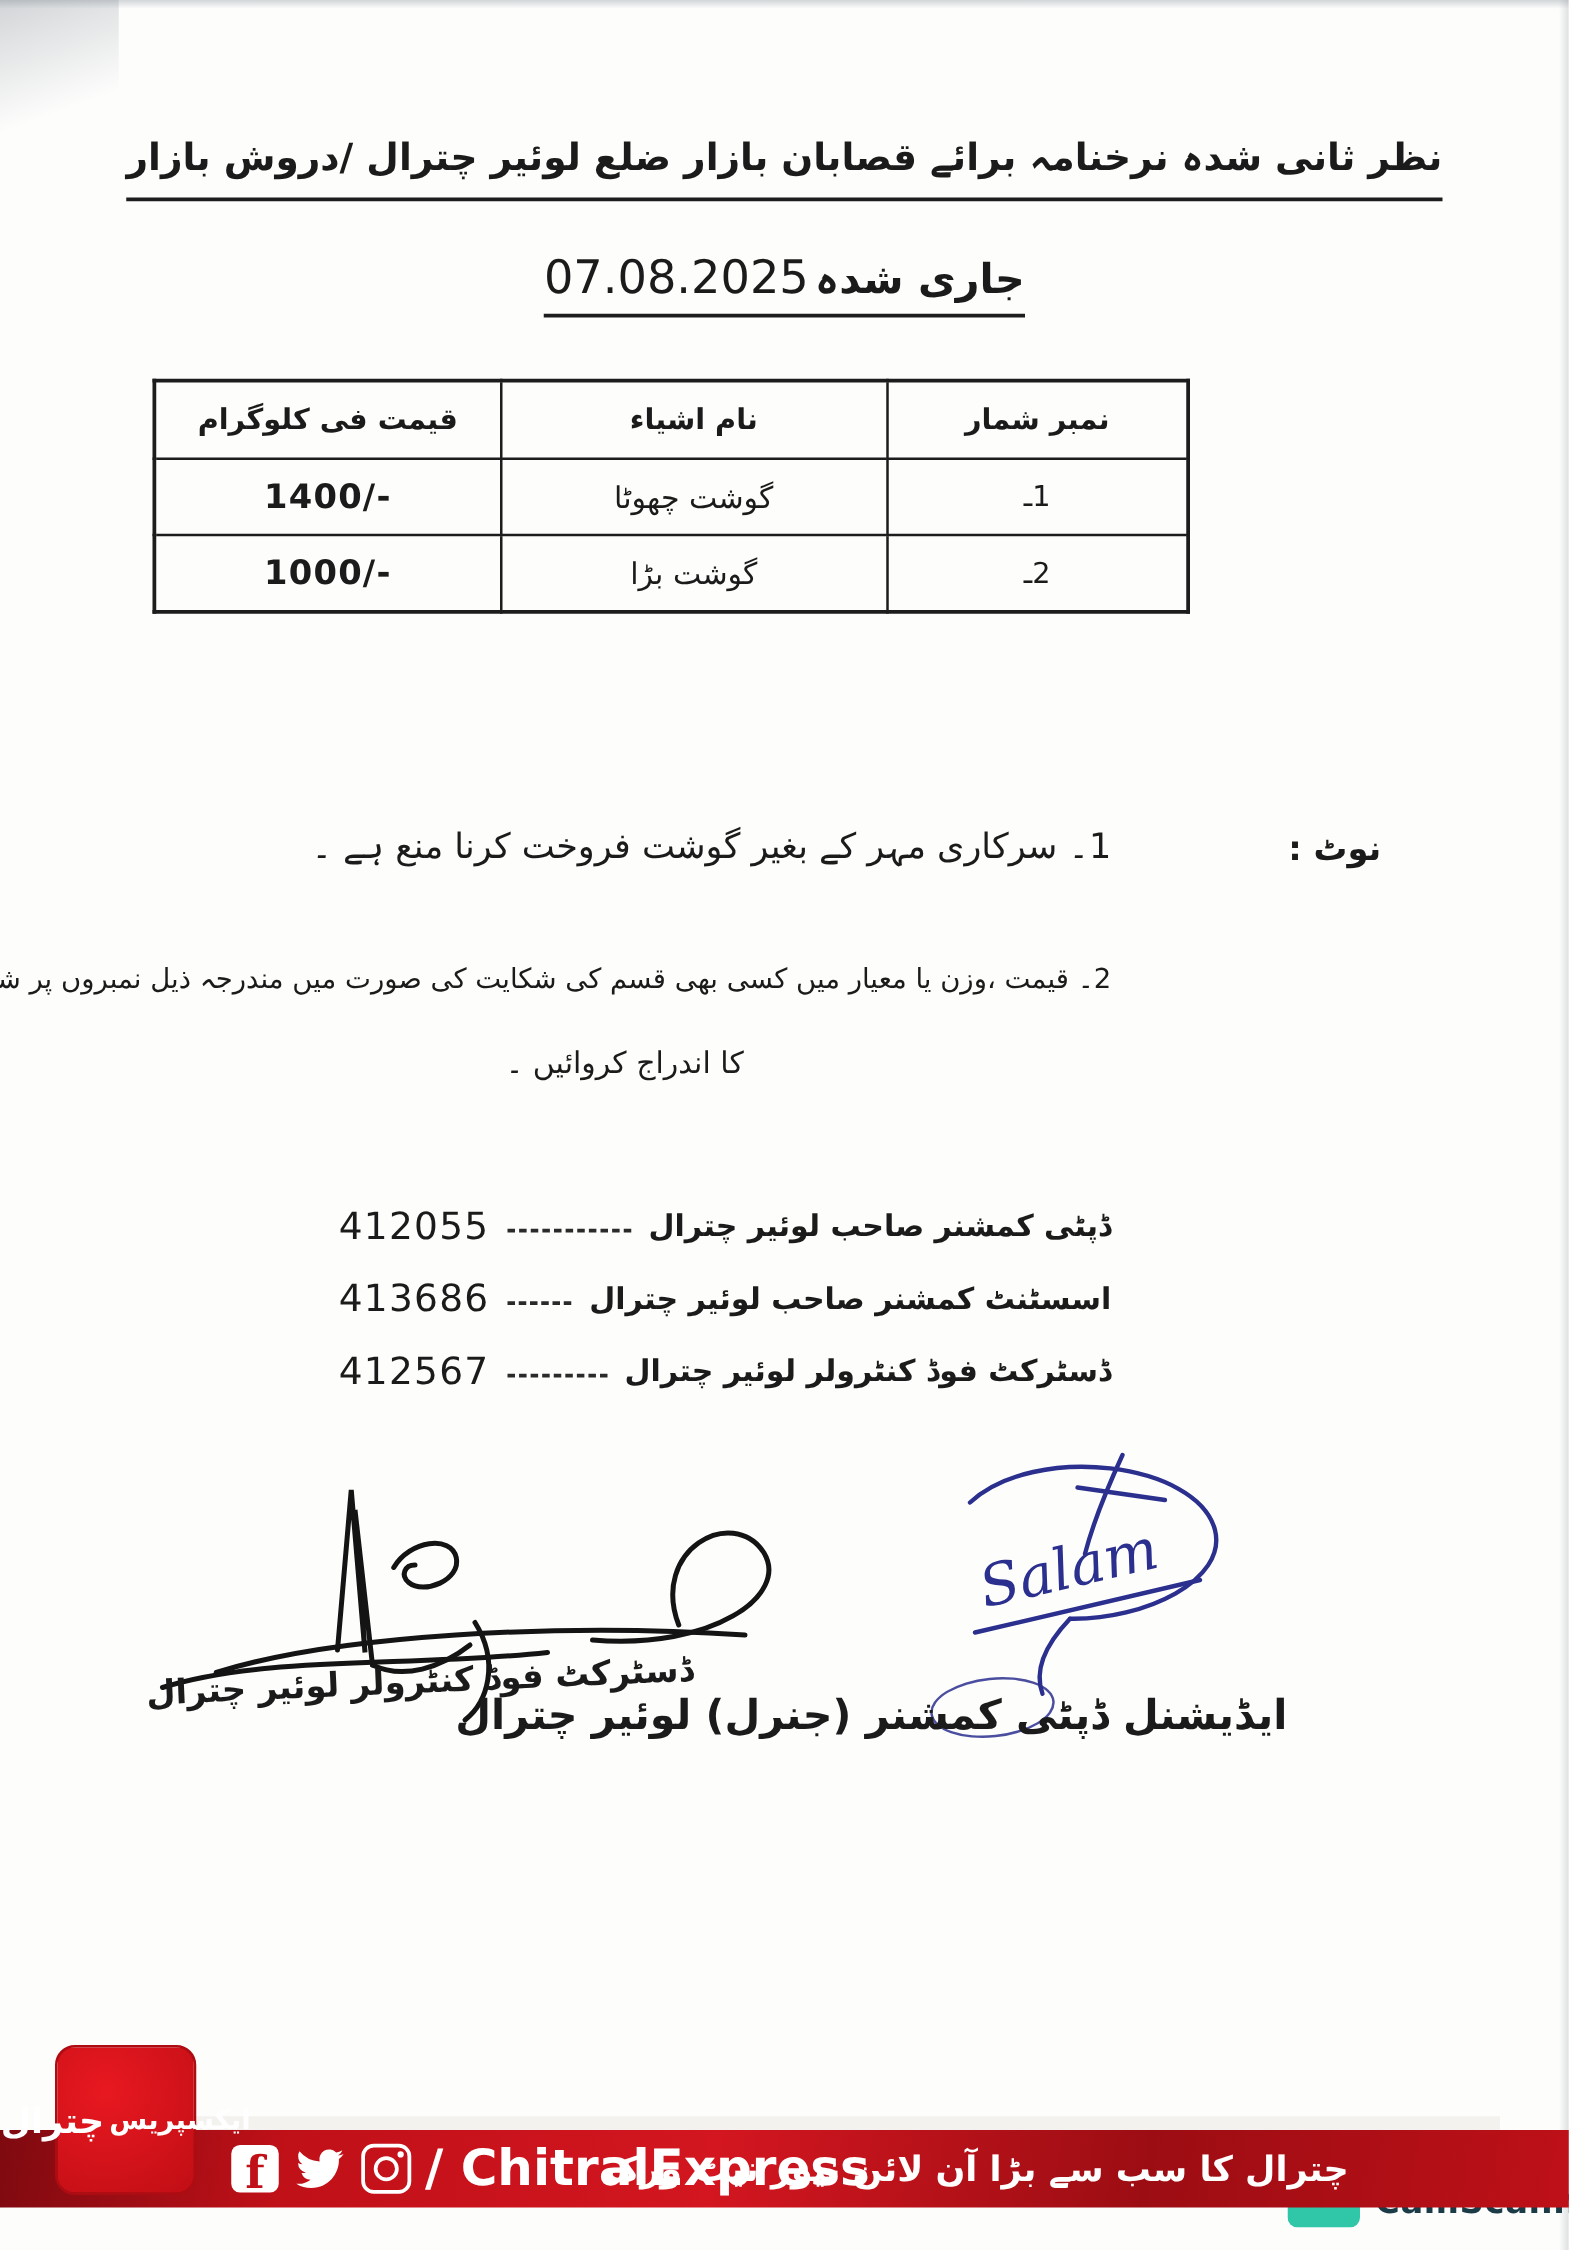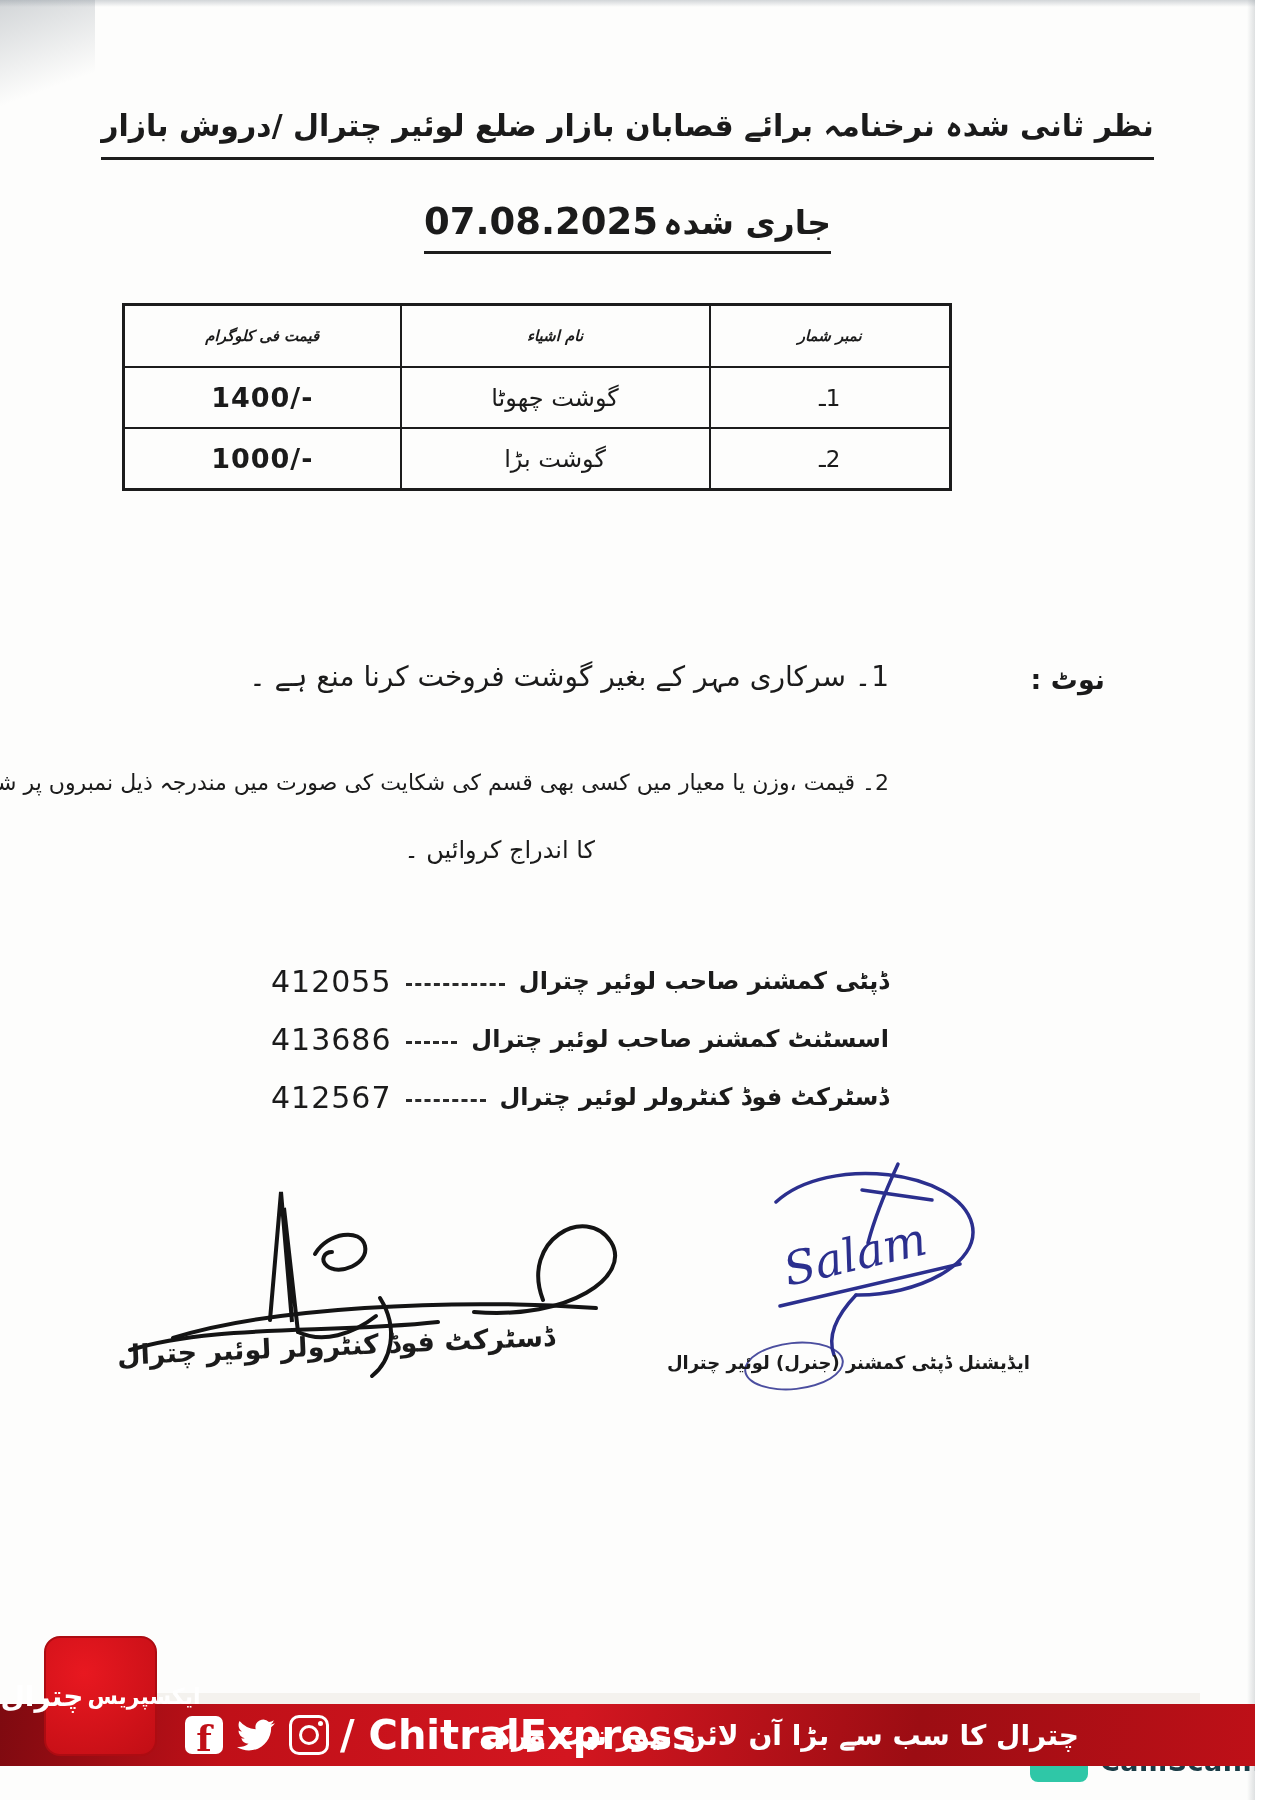--- a/index.html
+++ b/index.html
@@ -18,28 +18,28 @@
     background:rgba(195,180,160,.15);}
   
   .title-wrap{position:absolute;left:0;top:108px;width:100%;display:flex;justify-content:center;}
   .doc-title{
     direction:rtl;white-space:nowrap;font-size:30px;font-weight:bold;
     border-bottom:3px solid #1d1d1d;padding-bottom:14px;letter-spacing:0;
   }
   .issue-wrap{position:absolute;left:0;top:200px;width:100%;display:flex;justify-content:center;}
   .issue-line{direction:rtl;white-space:nowrap;border-bottom:3px solid #1d1d1d;padding-bottom:8px;}
   .issued-label{font-size:33px;font-weight:bold;}
-  .issued-date{font-size:37px;font-weight:bold;letter-spacing:1px;}
+  .issued-date{font-size:37px;font-weight:normal;letter-spacing:1px;}
   
   .price-table{
     position:absolute;left:122px;top:303px;width:827px;border-collapse:collapse;
     border:3px solid #1c1c1c;table-layout:fixed;
   }
   .price-table th,.price-table td{border:2px solid #1c1c1c;text-align:center;vertical-align:middle;}
-  .price-table th{height:58px;font-size:15px;font-weight:bold;font-style:italic;}
+  .price-table th{height:58px;font-size:23px;font-weight:bold;}
   .price-table td{height:57px;font-size:24px;}
   .col-serial{width:241px;}
   .col-item{width:309px;}
   .col-price{width:277px;}
   td.price{direction:ltr;font-size:27px;font-weight:bold;letter-spacing:1px;}
   td.serial{font-size:23px;}
   
   .note-heading{position:absolute;right:150px;top:664px;direction:rtl;font-size:27px;font-weight:bold;}
   .note-line{position:absolute;direction:rtl;white-space:nowrap;}
   .note-1{right:366px;top:660px;font-size:28px;}
@@ -61,21 +61,21 @@
   .sig-left-svg path{stroke:#141414;stroke-width:4;fill:none;stroke-linecap:round;}
   .sig-left-label{
     position:absolute;left:125px;top:1330px;width:430px;direction:rtl;text-align:center;
     font-size:27px;font-weight:bold;white-space:nowrap;transform:rotate(-2.5deg);
   }
   .sig-right-svg{position:absolute;left:628px;top:1148px;width:400px;height:215px;}
   .sig-right-svg path{stroke:#2b2f8e;stroke-width:3.5;fill:none;stroke-linecap:round;}
   .sig-right-svg text{fill:#2b2f8e;font-style:italic;font-size:46px;font-family:"DejaVu Serif",serif;}
   .sig-right-label{
     position:absolute;left:580px;top:1352px;width:450px;direction:rtl;text-align:right;
-    font-size:18px;font-weight:bold;white-space:nowrap;
+    font-size:33px;font-weight:bold;white-space:nowrap;
   }
   .general-circle{
     position:absolute;left:744px;top:1342px;width:96px;height:44px;
     border:2.5px solid rgba(43,47,142,.85);border-radius:50%;transform:rotate(-6deg);
   }
   
   .banner{
     position:absolute;left:0;top:1704px;width:1271px;height:62px;z-index:2;
     background:linear-gradient(100deg,#7e0a10 0%,#c01018 18%,#d31620 45%,#9c0d13 72%,#c01018 100%);
     display:flex;align-items:center;

